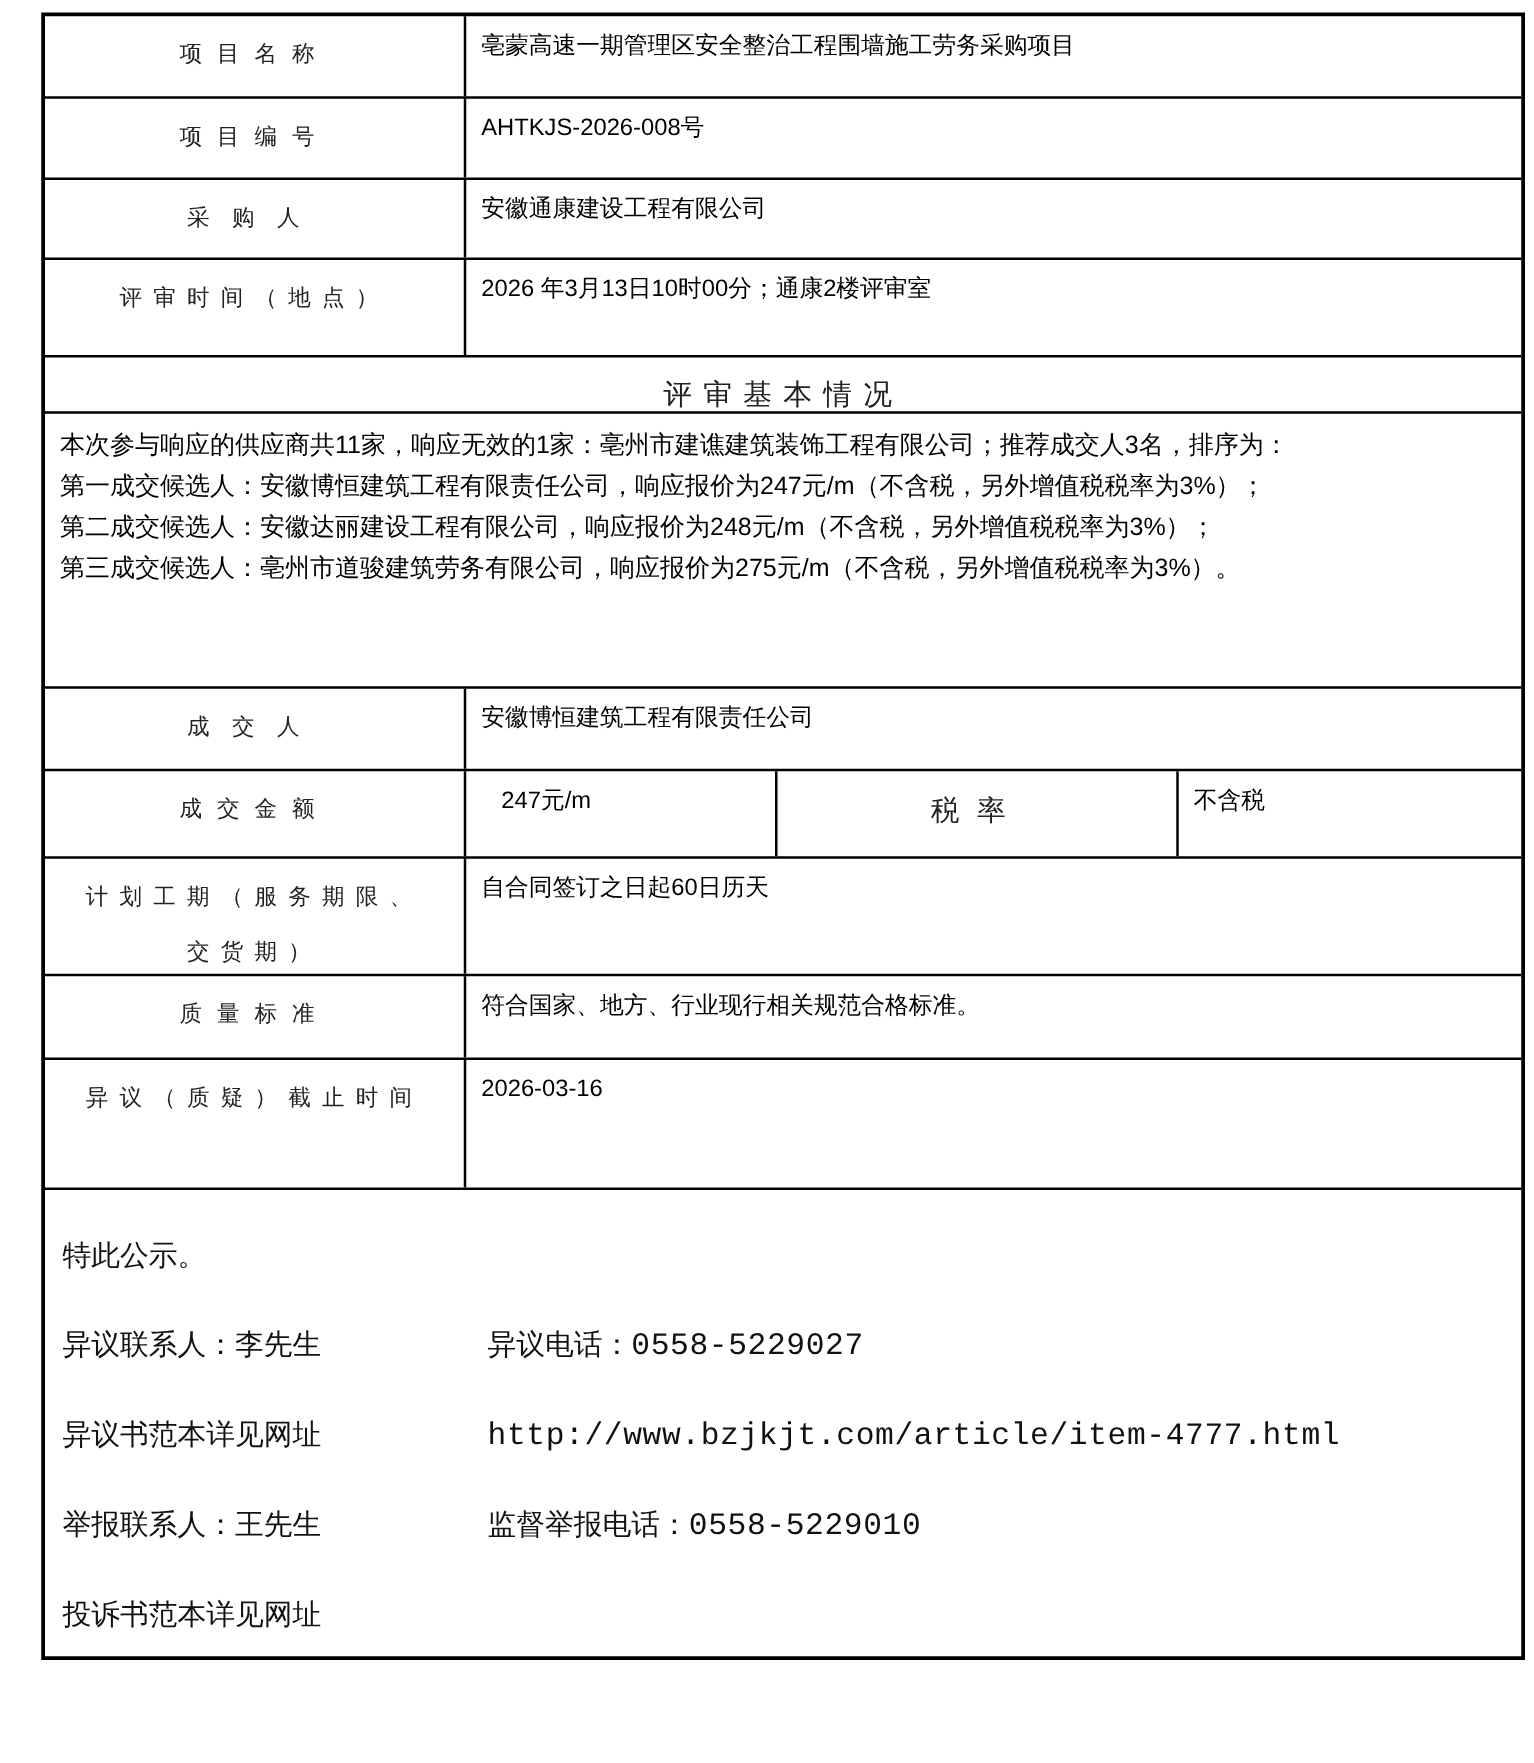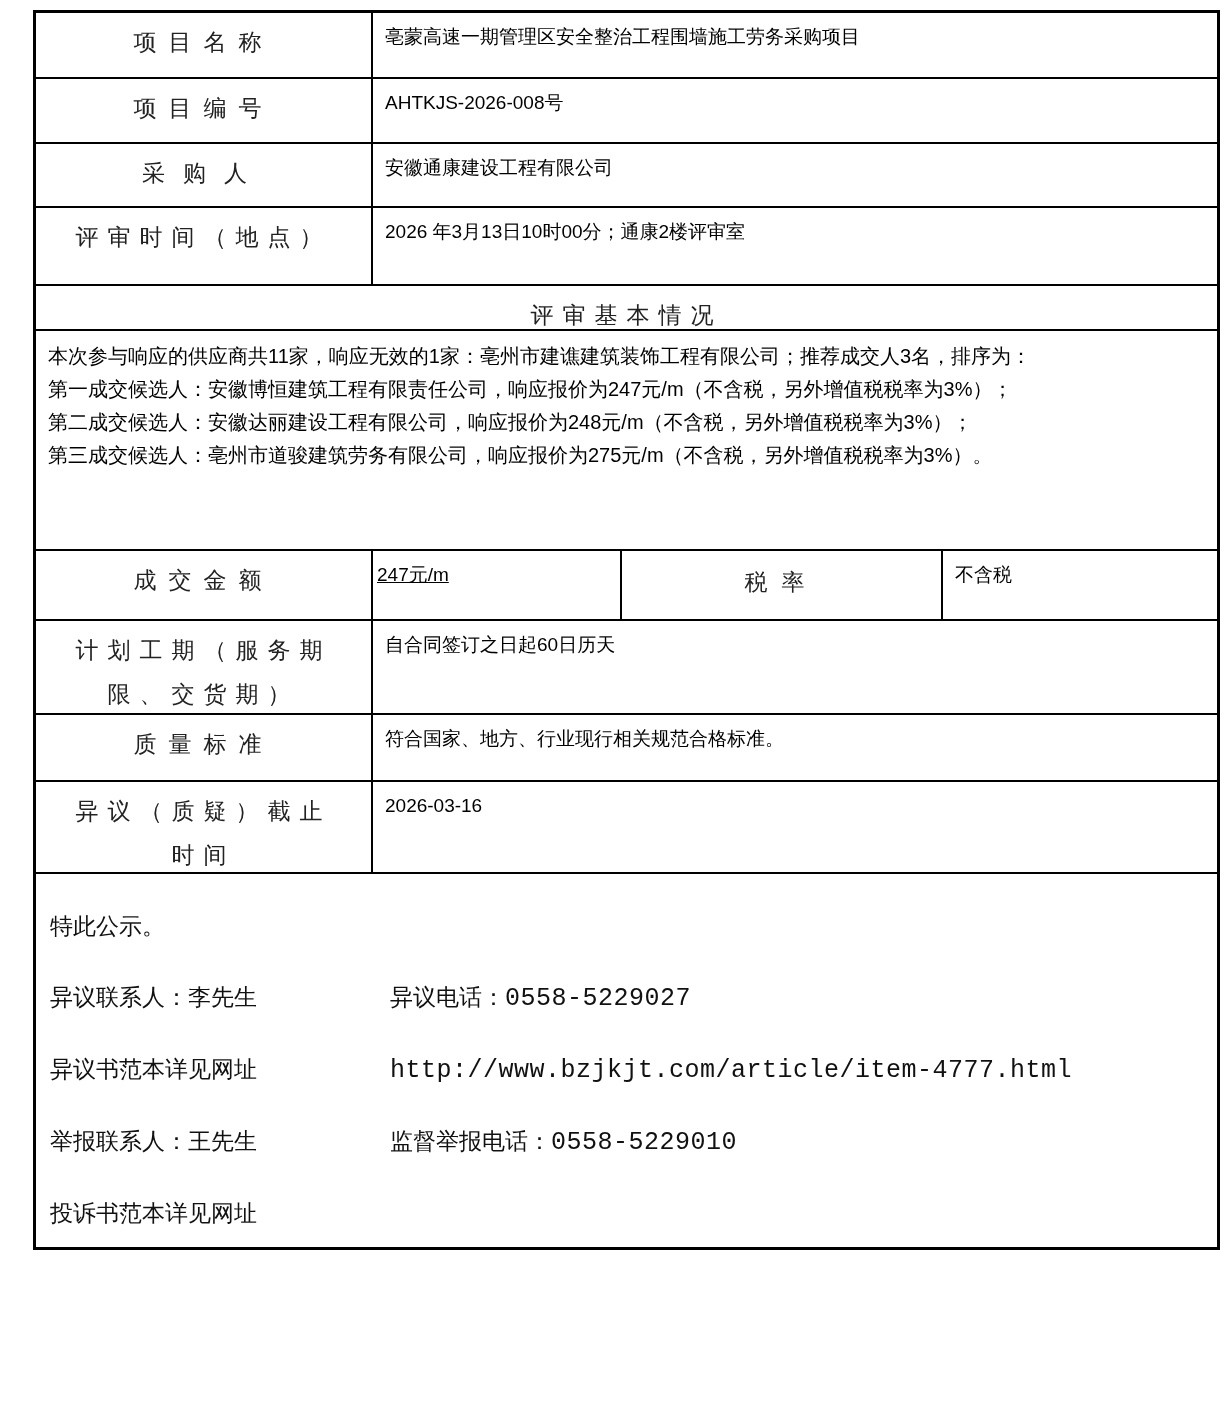--- a/index.html
+++ b/index.html
@@ -30,29 +30,29 @@
   .h-r2  { height: 65px; }
   .h-r3  { height: 64px; }
   .h-r4  { height: 78px; }
   .h-hdr { height: 45px; }
   .h-par { height: 220px; }
   .h-r7  { height: 66px; }
   .h-r8  { height: 70px; }
   .h-r9  { height: 94px; }
   .h-r10 { height: 67px; }
   .h-r11 { height: 64px; }
-  .h-r12 { height: 92px; }
+  .h-r12 { height: 104px; }
   .h-ftr { height: 373px; }
 
   .cell-label {
     width: 337px;
     flex: 0 0 337px;
     border-right: 2px solid #000;
     font-family: "Liberation Serif", "DejaVu Serif", serif;
-    font-size: 23px;
+    font-size: 18px;
     color: #222;
     text-align: center;
     padding: 8px 10px 0 10px;
     line-height: 44px;
   }
   .ls-xl { letter-spacing: 18px; }
   .ls-lg { letter-spacing: 12px; }
   .ls-sm { letter-spacing: 9px; padding-left: 24px; padding-right: 24px; }
 
   .cell-value {
@@ -63,23 +63,22 @@
     line-height: 30px;
     text-align: left;
   }
 
   
   .cell-amount-value {
     flex: 0 0 249px;
     width: 249px;
     border-right: 2px solid #000;
     font-size: 19px;
-    padding: 9px 12px 0 4px;
-    line-height: 30px;
-    text-decoration: underline;
+    padding: 9px 12px 0 28px;
+    line-height: 30px;
   }
   .cell-tax-label {
     flex: 0 0 321px;
     width: 321px;
     border-right: 2px solid #000;
     font-family: "Liberation Serif", "DejaVu Serif", serif;
     font-size: 23px;
     color: #222;
     text-align: center;
     letter-spacing: 14px;
@@ -177,20 +176,24 @@
 
     <div class="row h-par">
       <div class="cell-paragraph">
         <p>本次参与响应的供应商共11家，响应无效的1家：亳州市建谯建筑装饰工程有限公司；推荐成交人3名，排序为：</p>
         <p>第一成交候选人：安徽博恒建筑工程有限责任公司，响应报价为247元/m（不含税，另外增值税税率为3%）；</p>
         <p>第二成交候选人：安徽达丽建设工程有限公司，响应报价为248元/m（不含税，另外增值税税率为3%）；</p>
         <p>第三成交候选人：亳州市道骏建筑劳务有限公司，响应报价为275元/m（不含税，另外增值税税率为3%）。</p>
       </div>
     </div>
 
+    <div class="row h-r7">
+      <div class="cell-label ls-xl">成交人</div>
+      <div class="cell-value">安徽博恒建筑工程有限责任公司</div>
+    </div>
 
     <div class="row h-r8">
       <div class="cell-label ls-lg">成交金额</div>
       <div class="cell-amount-value">247元/m</div>
       <div class="cell-tax-label">税率</div>
       <div class="cell-tax-value">不含税</div>
     </div>
 
     <div class="row h-r9">
       <div class="cell-label ls-sm">计划工期（服务期限、交货期）</div>

